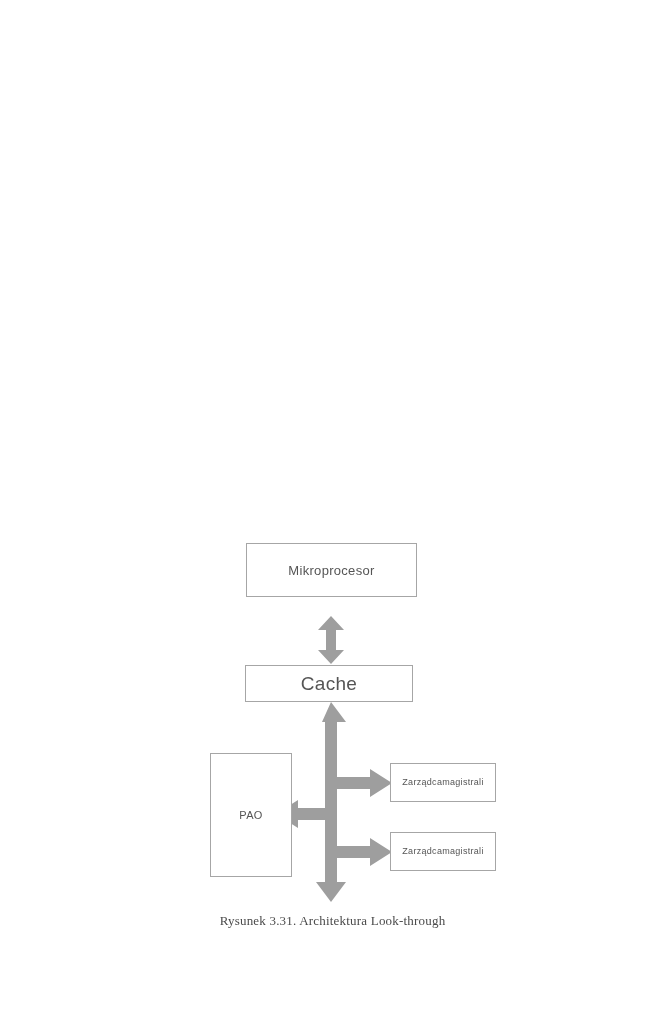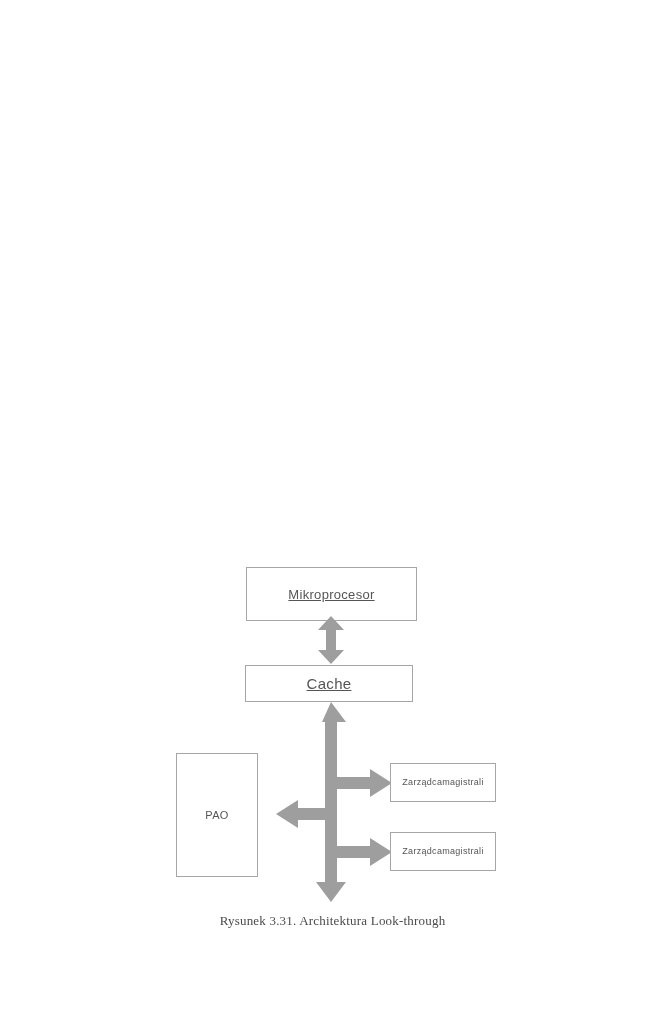--- a/index.html
+++ b/index.html
@@ -32,38 +32,36 @@
     display: flex;
     align-items: center;
     justify-content: center;
     text-align: center;
     color: #555555;
     letter-spacing: 0.3px;
   }
 
   .box-mikroprocesor {
     left: 246px;
-    top: 567px;
+    top: 543px;
     width: 171px;
     height: 54px;
     font-size: 13px;
-    text-decoration: underline;
   }
 
   .box-cache {
     left: 245px;
     top: 665px;
     width: 168px;
     height: 37px;
-    font-size: 15px;
-    text-decoration: underline;
+    font-size: 19px;
   }
 
   .box-pao {
-    left: 176px;
+    left: 210px;
     top: 753px;
     width: 82px;
     height: 124px;
     font-size: 11px;
   }
 
   .box-zarzadca {
     width: 106px;
     height: 39px;
     font-size: 9px;

